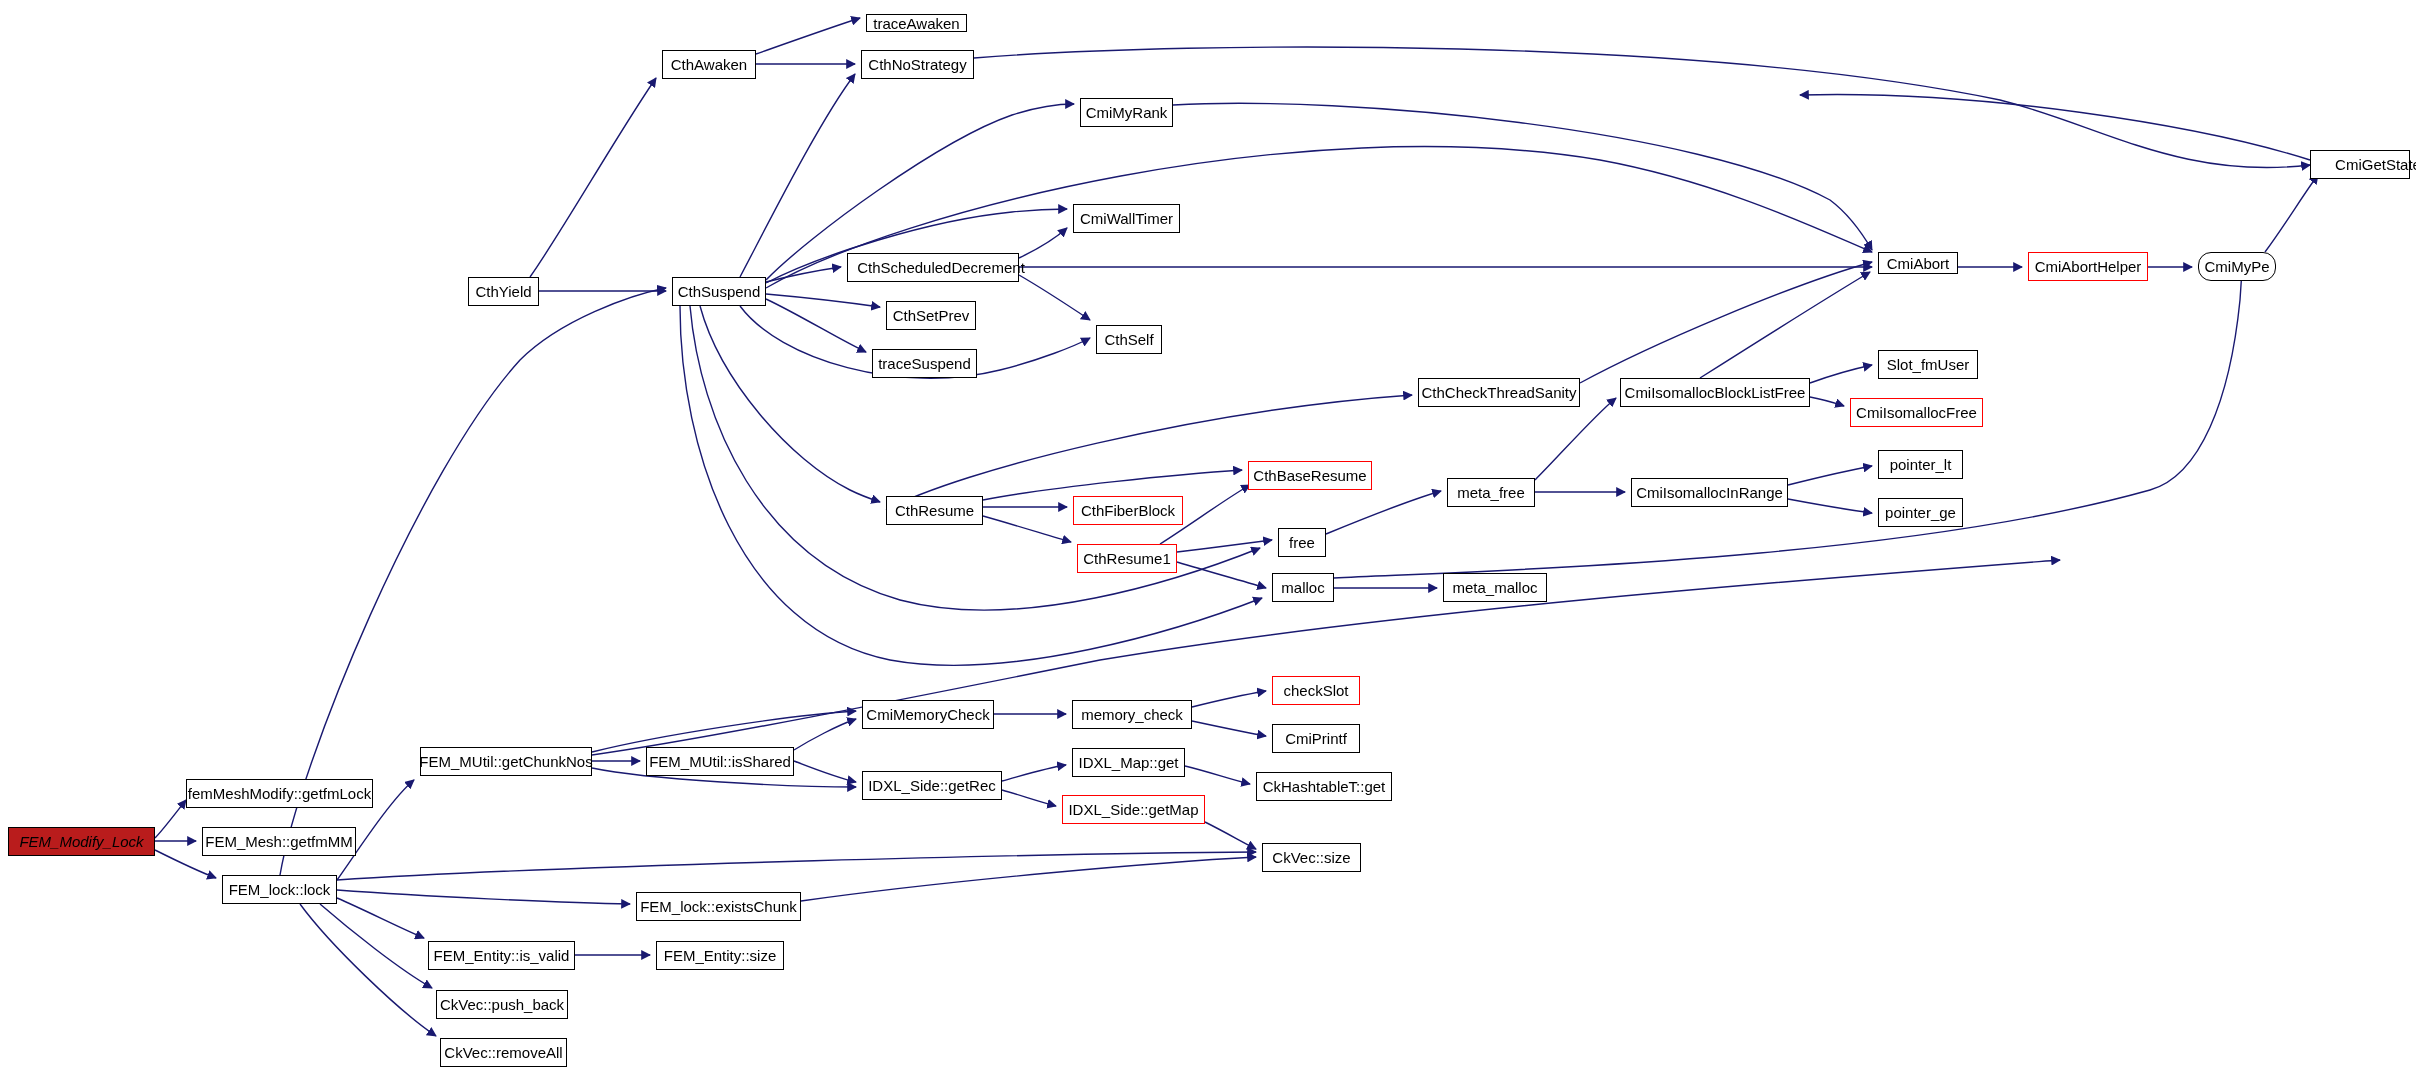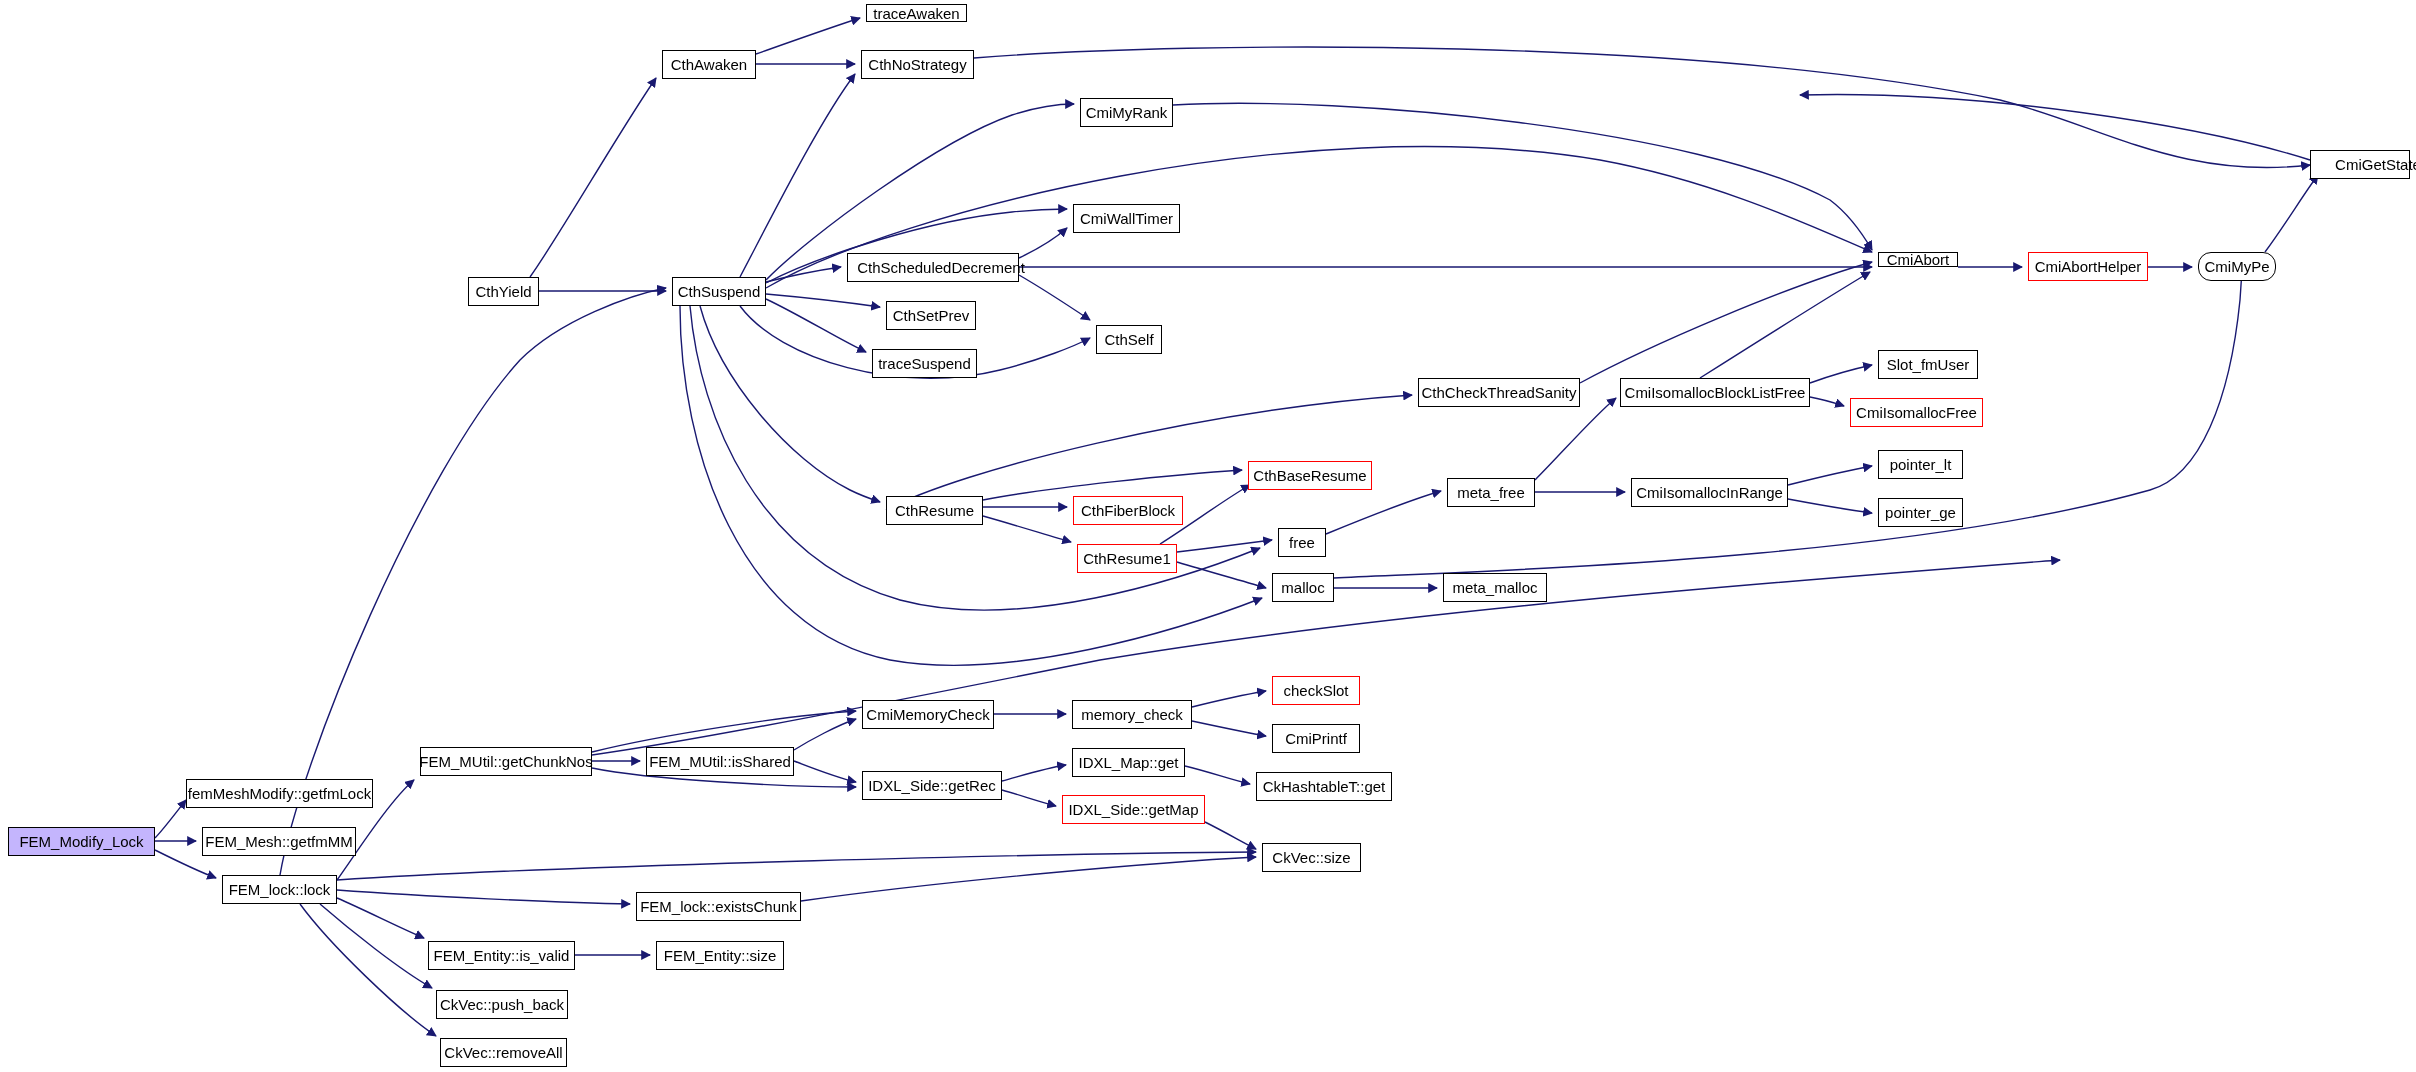--- a/index.html
+++ b/index.html
@@ -34,22 +34,23 @@
     align-items: center;
     justify-content: center;
     white-space: nowrap;
     letter-spacing: 0px;
     z-index: 5;
   }
   .node.red {
     border-color: #ff0000;
   }
   .node.root {
-    background: #c4b5fd;
+    background: #b91c1c;
     border-color: #000000;
+    font-style: italic;
   }
 </style>
 </head>
 <body>
 
 <div id="canvas">
   <svg id="edges" viewBox="0 0 2416 1072">
     <defs>
       <marker id="arrow" viewBox="0 0 10 10" refX="9" refY="5" markerWidth="7" markerHeight="7" orient="auto-start-reverse">
         <path d="M 0 0 L 10 5 L 0 10 z" fill="#191970"></path>
@@ -142,21 +143,21 @@
       <div class="node red" style="left: 1062px; top: 795px; width: 143px; height: 29px;">IDXL_Side::getMap</div>
       <div class="node" style="left: 1262px; top: 843px; width: 99px; height: 29px;">CkVec::size</div>
       <div class="node" style="left: 636px; top: 892px; width: 165px; height: 29px;">FEM_lock::existsChunk</div>
       <div class="node" style="left: 428px; top: 941px; width: 147px; height: 29px;">FEM_Entity::is_valid</div>
       <div class="node" style="left: 656px; top: 941px; width: 128px; height: 29px;">FEM_Entity::size</div>
       <div class="node" style="left: 436px; top: 990px; width: 132px; height: 29px;">CkVec::push_back</div>
       <div class="node" style="left: 440px; top: 1038px; width: 127px; height: 29px;">CkVec::removeAll</div>
       <div class="node" style="left: 468px; top: 277px; width: 71px; height: 29px;">CthYield</div>
       <div class="node" style="left: 672px; top: 277px; width: 94px; height: 29px;">CthSuspend</div>
       <div class="node" style="left: 662px; top: 50px; width: 94px; height: 29px;">CthAwaken</div>
-      <div class="node" style="left: 866px; top: 4px; width: 101px; height: 18px;">traceAwaken</div>
+      <div class="node" style="left: 866px; top: 14px; width: 101px; height: 18px;">traceAwaken</div>
       <div class="node" style="left: 861px; top: 50px; width: 113px; height: 29px;">CthNoStrategy</div>
       <div class="node" style="left: 1080px; top: 98px; width: 93px; height: 29px;">CmiMyRank</div>
       <div class="node" style="left: 1073px; top: 204px; width: 107px; height: 29px;">CmiWallTimer</div>
       <div class="node" style="left: 847px; top: 253px; width: 172px; height: 29px; padding-left: 16px;">CthScheduledDecrement</div>
       <div class="node" style="left: 886px; top: 301px; width: 90px; height: 29px;">CthSetPrev</div>
       <div class="node" style="left: 872px; top: 349px; width: 105px; height: 29px;">traceSuspend</div>
       <div class="node" style="left: 1096px; top: 325px; width: 66px; height: 29px;">CthSelf</div>
       <div class="node" style="left: 886px; top: 496px; width: 97px; height: 29px;">CthResume</div>
       <div class="node red" style="left: 1073px; top: 496px; width: 110px; height: 29px;">CthFiberBlock</div>
       <div class="node red" style="left: 1077px; top: 544px; width: 100px; height: 29px;">CthResume1</div>
@@ -165,18 +166,18 @@
       <div class="node" style="left: 1272px; top: 573px; width: 62px; height: 29px;">malloc</div>
       <div class="node" style="left: 1443px; top: 573px; width: 104px; height: 29px;">meta_malloc</div>
       <div class="node" style="left: 1447px; top: 478px; width: 88px; height: 29px;">meta_free</div>
       <div class="node" style="left: 1631px; top: 478px; width: 157px; height: 29px;">CmiIsomallocInRange</div>
       <div class="node" style="left: 1878px; top: 450px; width: 85px; height: 29px;">pointer_lt</div>
       <div class="node" style="left: 1878px; top: 498px; width: 85px; height: 29px;">pointer_ge</div>
       <div class="node" style="left: 1418px; top: 378px; width: 162px; height: 29px;">CthCheckThreadSanity</div>
       <div class="node" style="left: 1620px; top: 378px; width: 190px; height: 29px;">CmiIsomallocBlockListFree</div>
       <div class="node" style="left: 1878px; top: 350px; width: 100px; height: 29px;">Slot_fmUser</div>
       <div class="node red" style="left: 1850px; top: 398px; width: 133px; height: 29px;">CmiIsomallocFree</div>
-      <div class="node" style="left: 1878px; top: 252px; width: 80px; height: 15px;">CmiAbort</div>
+      <div class="node" style="left: 1878px; top: 252px; width: 80px; height: 22px;">CmiAbort</div>
       <div class="node red" style="left: 2028px; top: 252px; width: 120px; height: 29px;">CmiAbortHelper</div>
       <div class="node" style="left: 2198px; top: 252px; width: 78px; height: 29px; border-radius: 13px;">CmiMyPe</div>
       <div class="node" style="left: 2310px; top: 150px; width: 100px; height: 29px; padding-left: 36px;">CmiGetState</div>
     </div>
 </div>
 
 </body></html>

